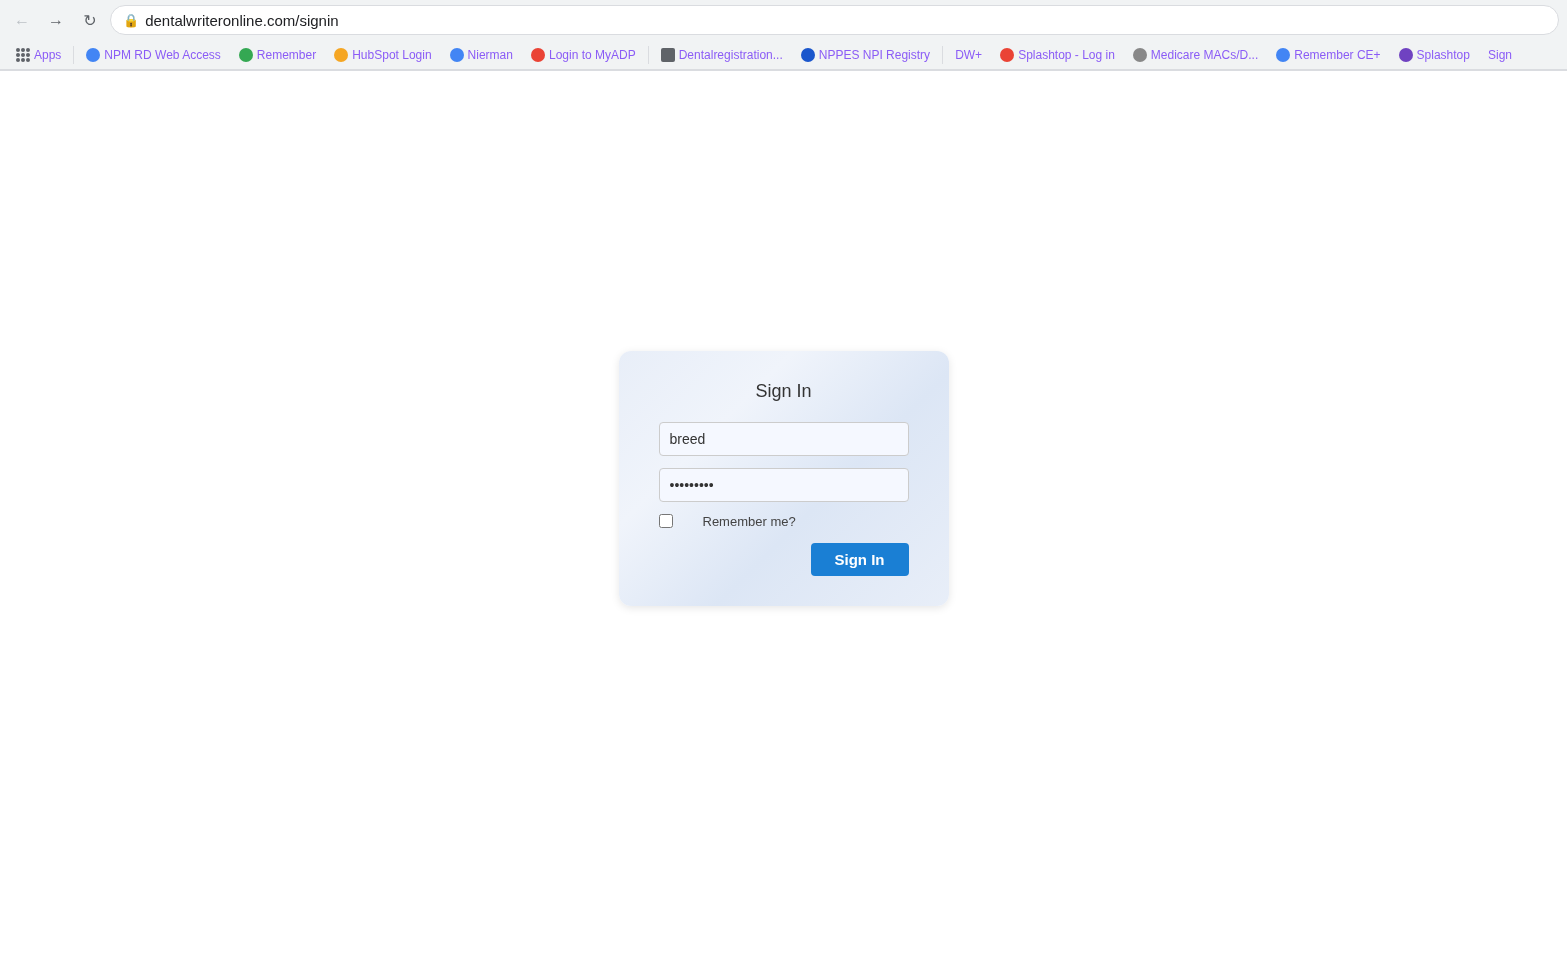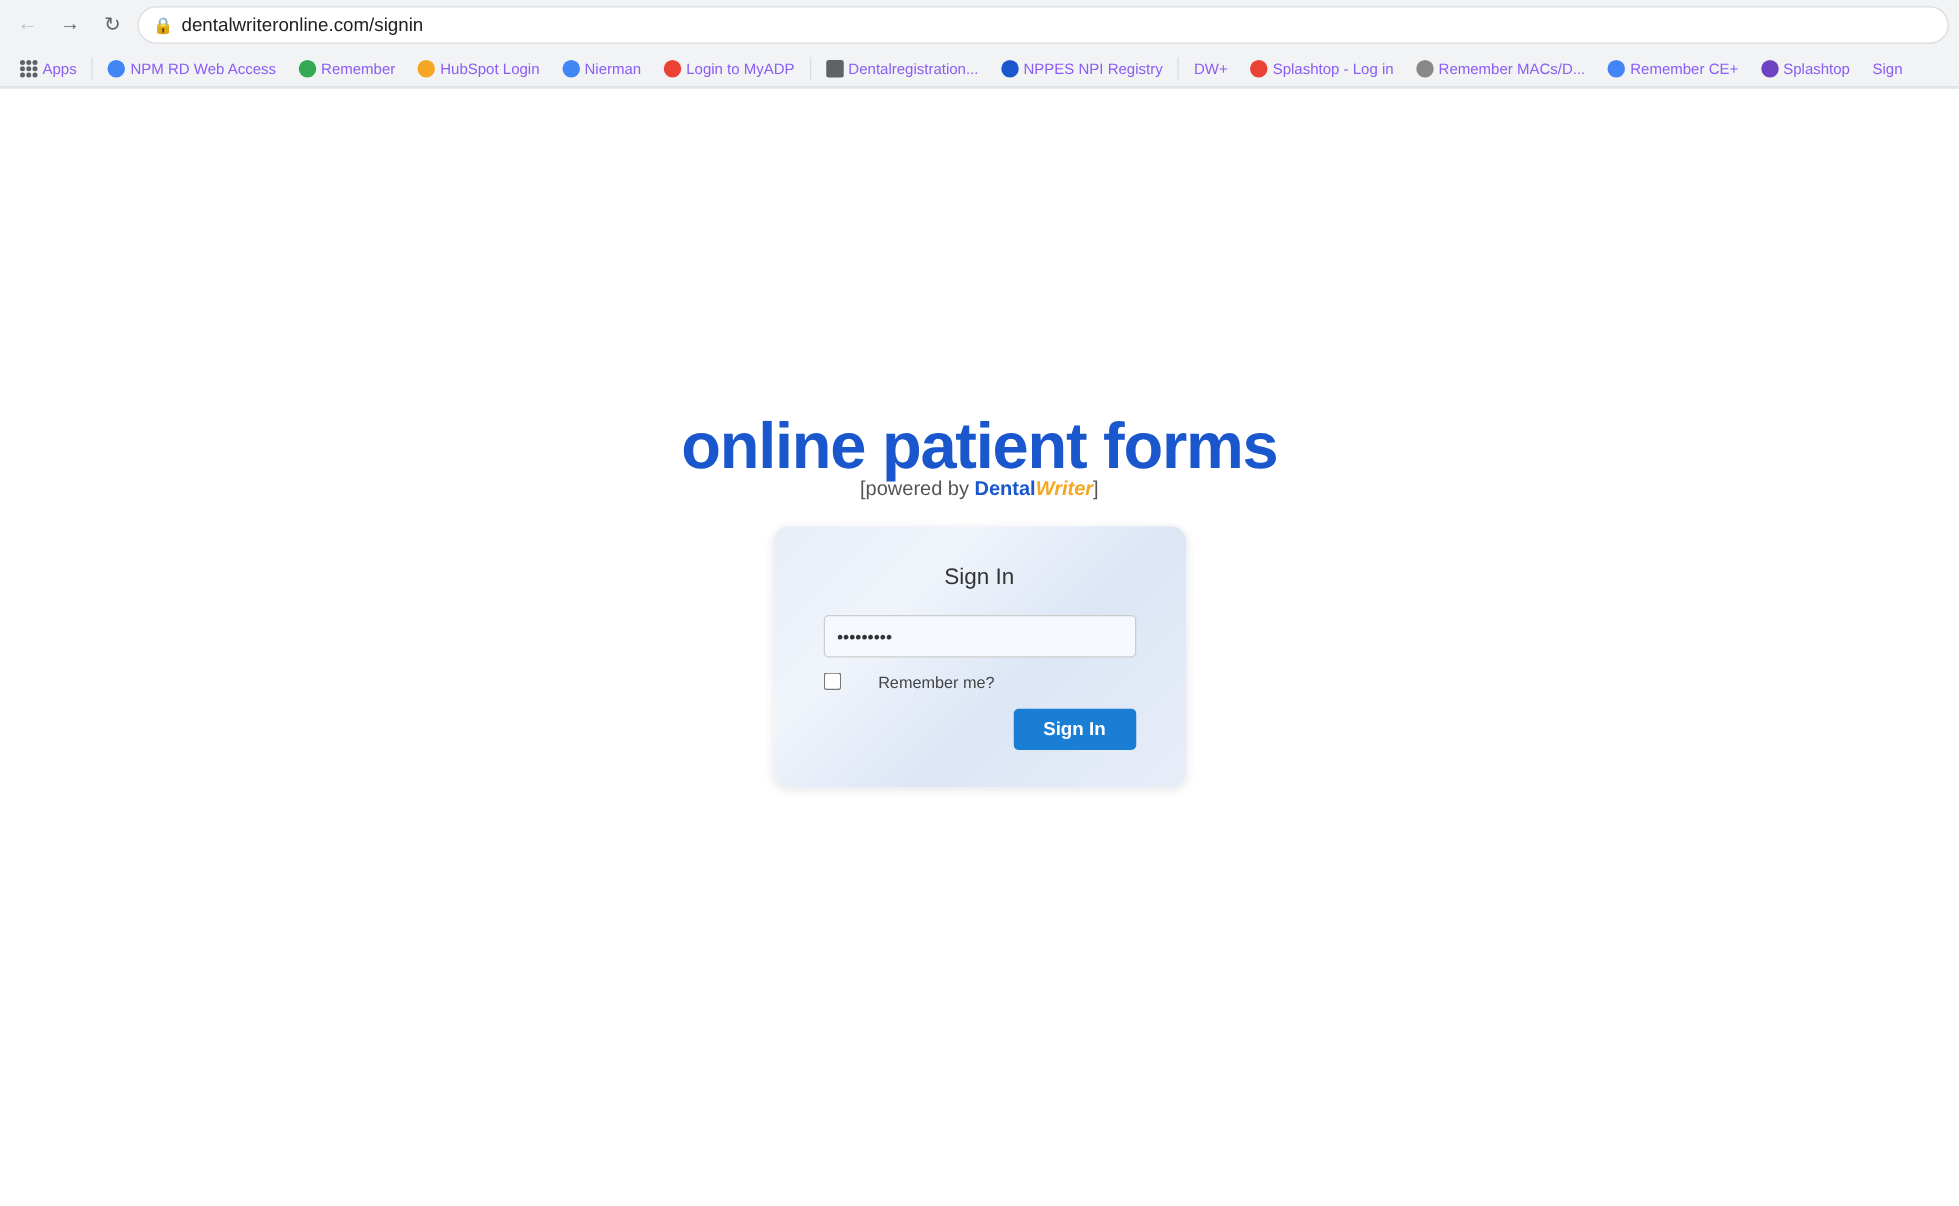--- a/index.html
+++ b/index.html
@@ -313,51 +313,48 @@
       <span>DW+</span>
     </div>
 
     <div class="bookmark-item">
       <span class="bookmark-icon" style="width:14px;height:14px;background:#ea4335;border-radius:50%;display:inline-block;"></span>
       <span>Splashtop - Log in</span>
     </div>
 
     <div class="bookmark-item">
       <span class="bookmark-icon" style="width:14px;height:14px;background:#888;border-radius:50%;display:inline-block;"></span>
-      <span>Remember MACs/D...</span>
+      <span>Medicare MACs/D...</span>
     </div>
 
     <div class="bookmark-item">
       <span class="bookmark-icon" style="width:14px;height:14px;background:#4285f4;border-radius:50%;display:inline-block;"></span>
       <span>Remember CE+</span>
     </div>
 
     <div class="bookmark-item">
       <span class="bookmark-icon" style="width:14px;height:14px;background:#6f42c1;border-radius:50%;display:inline-block;"></span>
       <span>Splashtop</span>
     </div>
 
     <div class="bookmark-item">
       <span>Sign</span>
     </div>
   </div>
 </div>
 
 <div class="page-content">
 
-  <div class="logo-section">
-    <div class="logo-main">online patient forms</div>
-    <div class="logo-powered">
-      <span>[powered by </span><span class="dental" style="color:#1a56cc;font-weight:bold;">Dental</span><span class="writer" style="color:#f5a623;font-weight:bold;font-style:italic;">Writer</span><span>]</span>
-    </div>
-  </div>
 
   <div class="signin-card">
     <div class="signin-title">Sign In</div>
 
+    <div class="form-group">
+      <input type="text" class="form-input" value="breed" style="">
+    </div>
 
     <div class="form-group">
       <input type="password" class="form-input" value="password1" style="">
     </div>
 
     <div class="remember-row">
       <input type="checkbox" class="remember-checkbox" style="">
       <label class="remember-label">Remember me?</label>
     </div>
 

